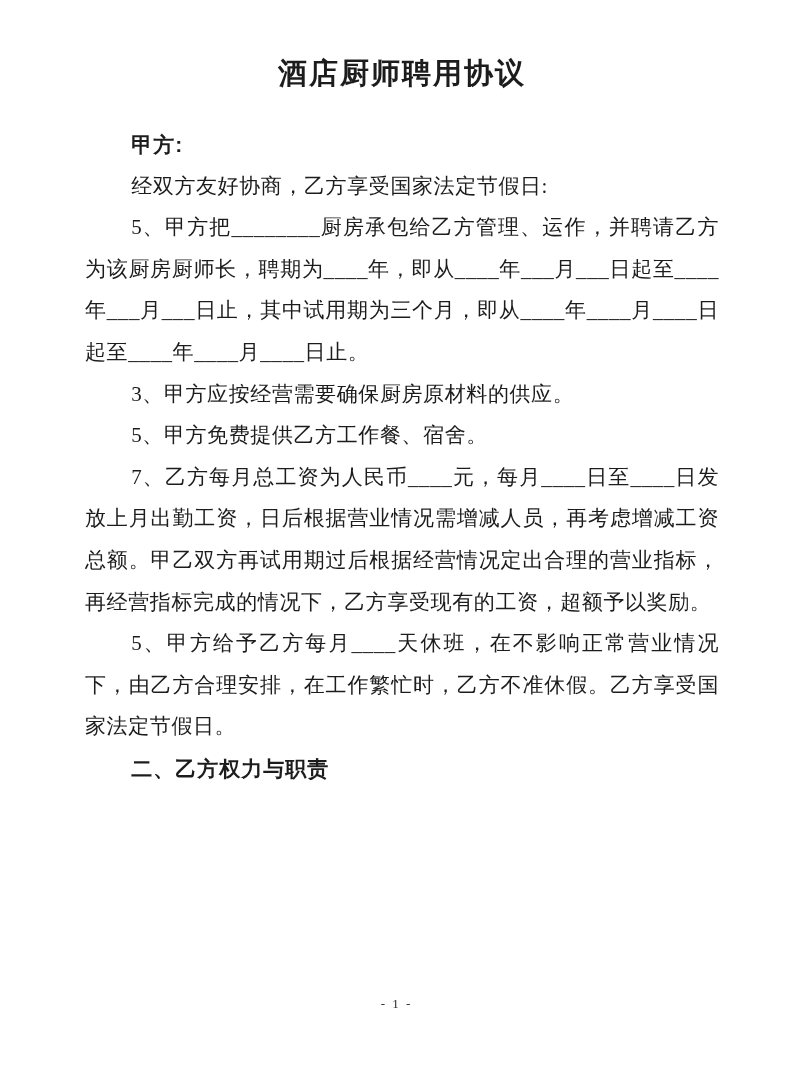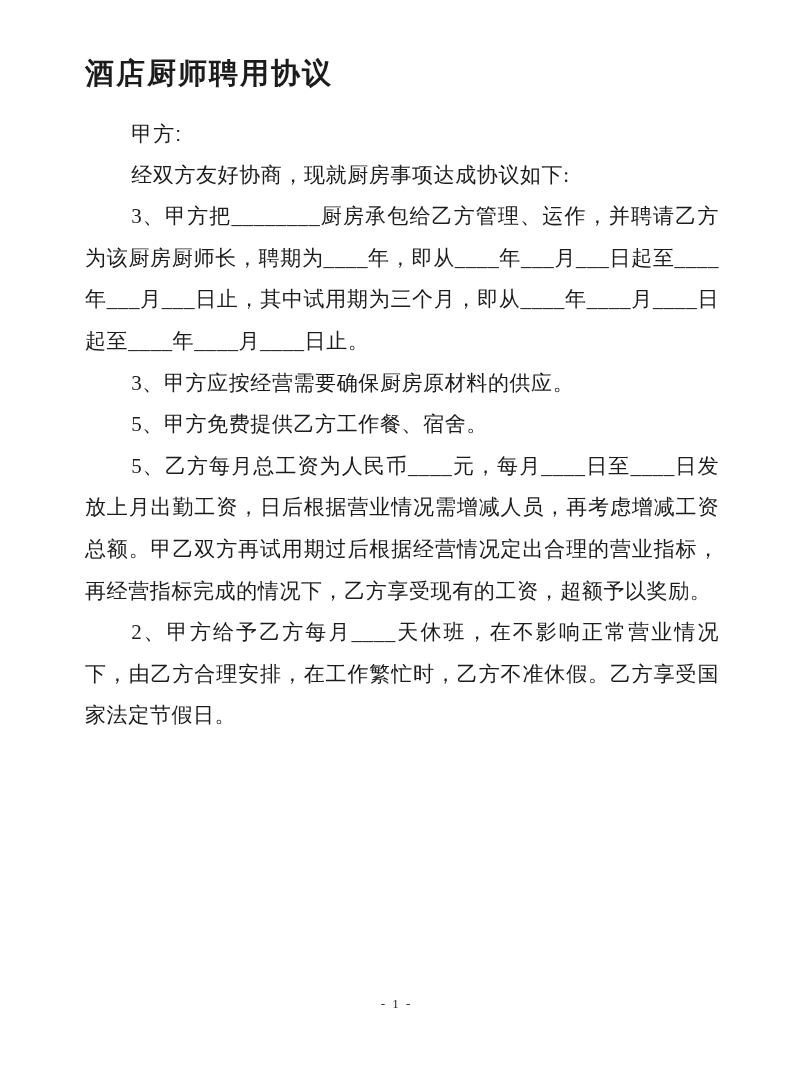--- a/index.html
+++ b/index.html
@@ -20,33 +20,34 @@
     position: absolute;
     top: 54px;
     left: 85px;
     width: 634px;
   }
   .doc-title {
     font-family: "Liberation Sans", "DejaVu Sans", sans-serif;
     font-size: 29px;
     font-weight: bold;
     line-height: 38px;
+    text-align: center;
     letter-spacing: 2px;
-    margin-bottom: 21px;
+    margin-bottom: 32px;
   }
   .line {
     font-size: 21px;
     line-height: 41.6px;
     letter-spacing: 0.6px;
     text-align: justify;
     text-indent: 2.2em;
     word-break: break-all;
   }
   .bold {
-    font-weight: normal;
+    font-weight: bold;
     font-family: "Liberation Sans", "DejaVu Sans", sans-serif;
     letter-spacing: 1px;
   }
   .footer {
     position: absolute;
     top: 996px;
     left: 0;
     width: 100%;
     text-align: center;
     font-size: 13px;
@@ -57,30 +58,31 @@
 </head>
 <body>
 
 <div class="page">
   <div class="content">
     <h1 class="doc-title">酒店厨师聘用协议</h1>
 
     <p class="line bold">甲方:</p>
 
 
-    <p class="line">经双方友好协商，现就厨房事项达成协议如下:</p>
+    <p class="line">经双方友好协商，乙方享受国家法定节假日:</p>
 
 
-    <p class="line">3、甲方把________厨房承包给乙方管理、运作，并聘请乙方为该厨房厨师长，聘期为____年，即从____年___月___日起至____年___月___日止，其中试用期为三个月，即从____年____月____日起至____年____月____日止。</p>
+    <p class="line">5、甲方把________厨房承包给乙方管理、运作，并聘请乙方为该厨房厨师长，聘期为____年，即从____年___月___日起至____年___月___日止，其中试用期为三个月，即从____年____月____日起至____年____月____日止。</p>
 
     <p class="line">3、甲方应按经营需要确保厨房原材料的供应。</p>
 
     <p class="line">5、甲方免费提供乙方工作餐、宿舍。</p>
 
-    <p class="line">5、乙方每月总工资为人民币____元，每月____日至____日发放上月出勤工资，日后根据营业情况需增减人员，再考虑增减工资总额。甲乙双方再试用期过后根据经营情况定出合理的营业指标，再经营指标完成的情况下，乙方享受现有的工资，超额予以奖励。</p>
+    <p class="line">7、乙方每月总工资为人民币____元，每月____日至____日发放上月出勤工资，日后根据营业情况需增减人员，再考虑增减工资总额。甲乙双方再试用期过后根据经营情况定出合理的营业指标，再经营指标完成的情况下，乙方享受现有的工资，超额予以奖励。</p>
 
-    <p class="line">2、甲方给予乙方每月____天休班，在不影响正常营业情况下，由乙方合理安排，在工作繁忙时，乙方不准休假。乙方享受国家法定节假日。</p>
+    <p class="line">5、甲方给予乙方每月____天休班，在不影响正常营业情况下，由乙方合理安排，在工作繁忙时，乙方不准休假。乙方享受国家法定节假日。</p>
 
 
+    <p class="line bold">二、乙方权力与职责</p>
   </div>
 
   <div class="footer">- 1 -</div>
 </div>
 
 </body></html>

